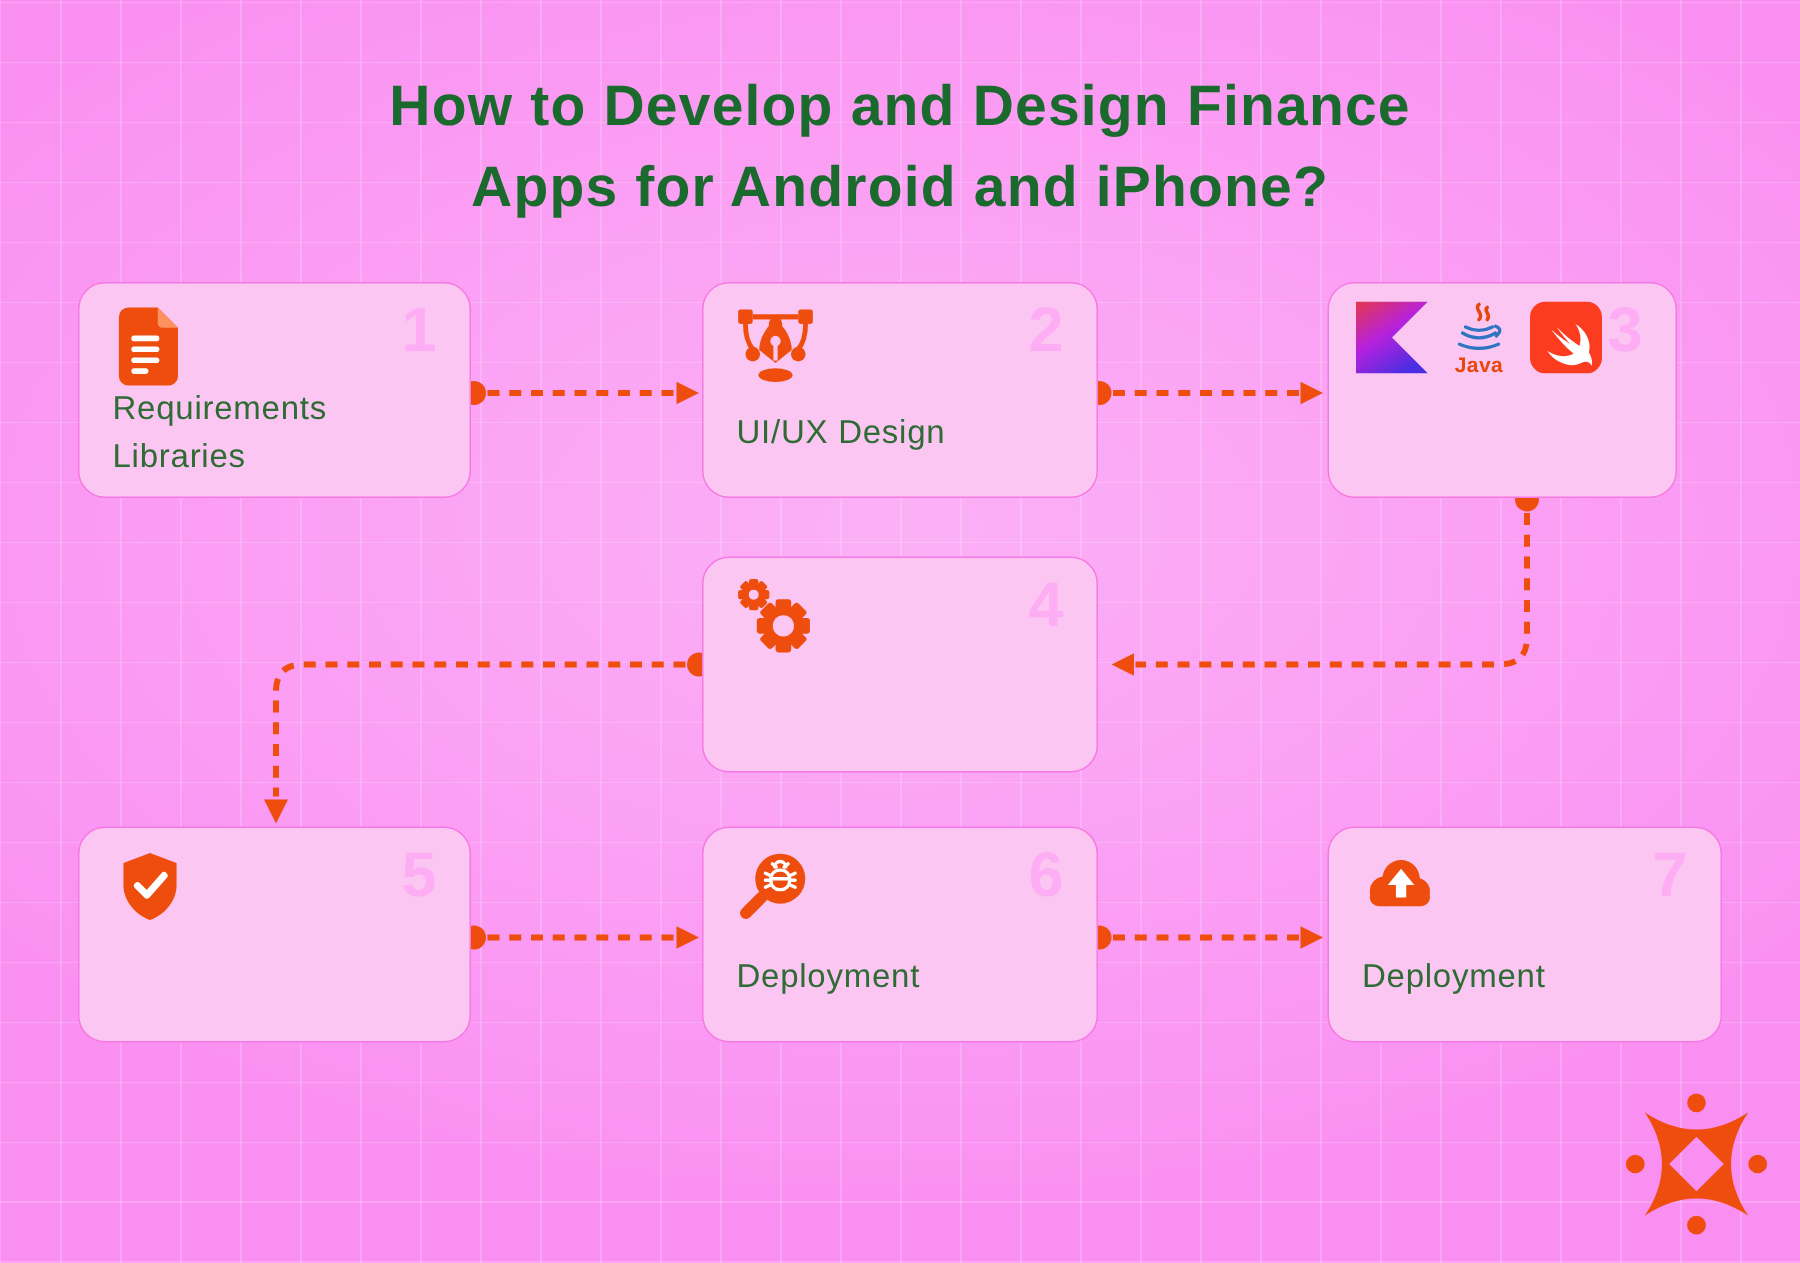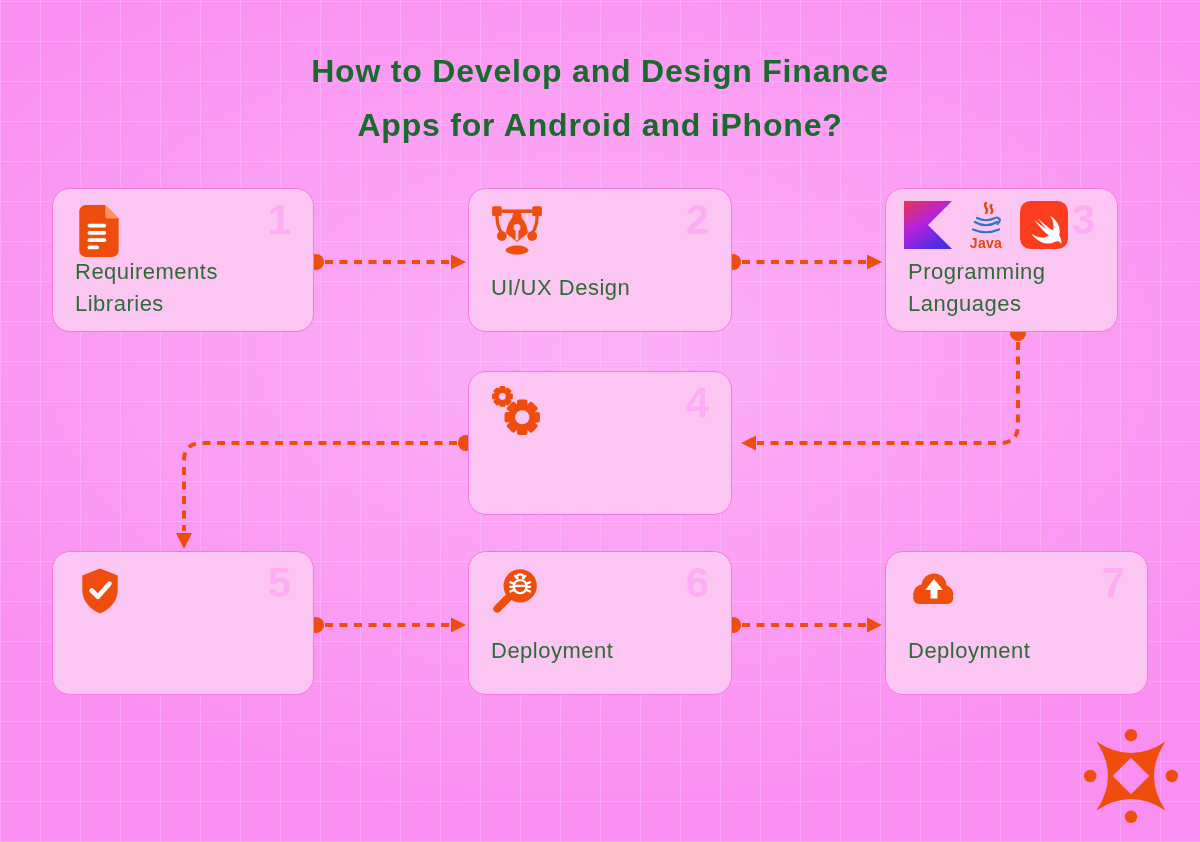--- a/index.html
+++ b/index.html
@@ -11,21 +11,21 @@
     background:
       radial-gradient(90% 75% at 50% 42%, rgba(255,255,255,0.30), rgba(255,255,255,0) 75%),
       repeating-linear-gradient(0deg, rgba(255,255,255,0.18) 0 1px, rgba(255,255,255,0) 1px 40px),
       repeating-linear-gradient(90deg, rgba(255,255,255,0.18) 0 1px, rgba(255,255,255,0) 1px 40px),
       #fa8ff2;
   }
 
   .title {
     position:absolute; top:44px; left:0; width:1200px;
     text-align:center; color:#1a6a2d; font-weight:700;
-    font-size:32px; line-height:54px; letter-spacing:0.8px;
+    font-size:38px; line-height:54px; letter-spacing:0.8px;
   }
 
   .card {
     position:absolute; width:264px; height:144px;
     background:#fbc7f2;
     border:1.5px solid #f678e2;
     border-radius:18px;
   }
   .c1 { left:52px;  top:188px; width:262px; }
   .c2 { left:468px; top:188px; }
@@ -176,23 +176,20 @@
         <span class="java-caption">Java</span>
       </span>
       <span>
         <svg width="48" height="48" viewBox="0 0 48 48">
           <rect width="48" height="48" rx="10.5" fill="#fb3c1f"></rect>
           <path fill="#fff" d="M39.2 33.9c.1-.2.1-.4.2-.6 1.7-6.6-2.4-14.4-9.3-18.5 3 4.1 4.3 9.1 3.2 13.5-.1.4-.2.8-.4 1.2-.2-.1-.4-.2-.6-.4 0 0-6.9-4.3-14.4-11.9-.2-.2 4 6 8.8 11-2.3-1.3-8.5-5.8-12.4-9.4.5.8 1 1.6 1.7 2.4 3.4 4.3 7.8 9.5 13 13.5-3.7 2.3-8.9 2.4-14.1 0-1.3-.6-2.4-1.3-3.6-2.1 2.2 3.5 5.6 6.5 9.7 8.3 4.9 2.1 9.7 2 13.4 0h.1c1.6-.8 4.8-1.7 6.5 1.7.4.8 1.3-3.6-1.8-8.7z"></path>
         </svg>
       </span>
     </div>
     <span class="step-number">3</span>
-    <div class="card-label">
-        <span>Programming Languages</span>
-      </div>
   </div>
 
   <div class="card c4">
     <span class="card-icon">
       <svg width="50" height="50" viewBox="0 0 48 48">
         <g fill="#ef4d0e">
           <g transform="translate(11,10)">
             <rect x="-10" y="-3" width="20" height="6" rx="1.5"></rect>
             <rect x="-10" y="-3" width="20" height="6" rx="1.5" transform="rotate(45)"></rect>
             <rect x="-10" y="-3" width="20" height="6" rx="1.5" transform="rotate(90)"></rect>

